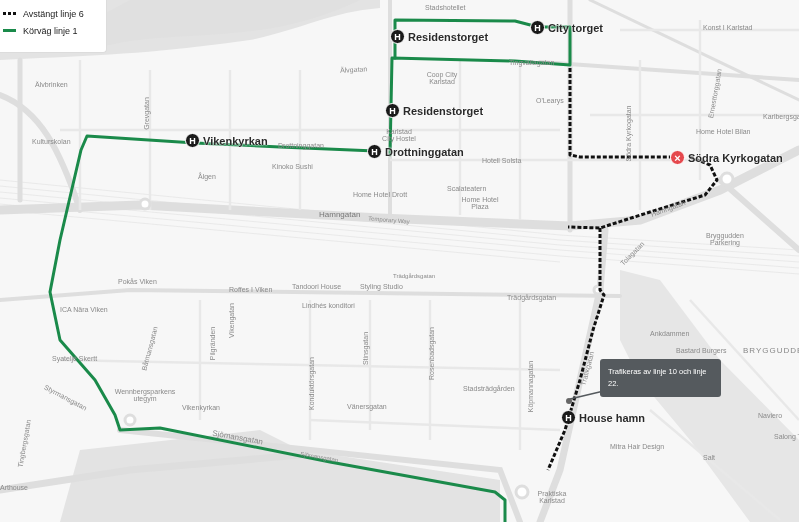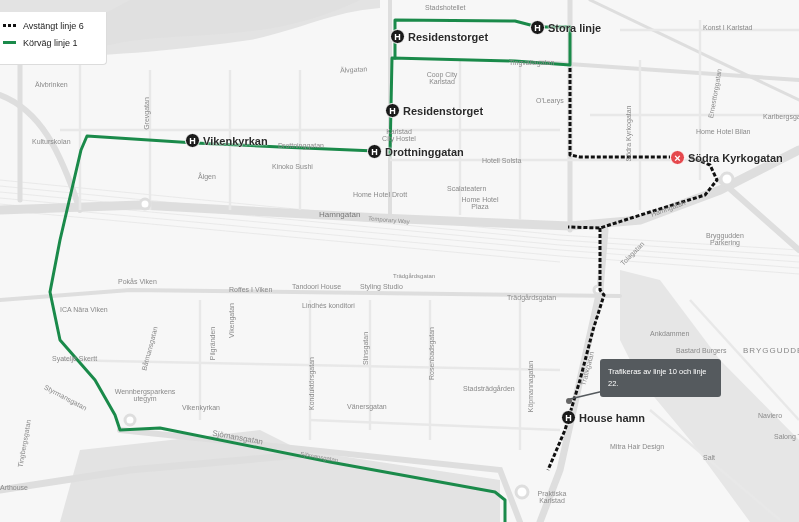--- a/index.html
+++ b/index.html
@@ -4,21 +4,21 @@
 <style>
   html, body { margin:0; padding:0; }
   body { width:799px; height:522px; overflow:hidden; background:#f4f4f4; font-family:"Liberation Sans", sans-serif; position:relative; }
   #map { position:absolute; left:0; top:0; width:799px; height:522px; }
   .lbl { position:absolute; font-size:7px; color:#8a8a8a; white-space:nowrap; line-height:1; }
   .lbl.c { text-align:center; transform:translateX(-50%); }
   .stop { position:absolute; display:flex; align-items:center; gap:3px; }
   .stop .h { width:15px; height:15px; border-radius:50%; background:#1a1a1a; color:#fff; font-size:9px; font-weight:bold; display:flex; align-items:center; justify-content:center; border:1.5px solid #fff; box-sizing:border-box; }
   .stop .x { width:15px; height:15px; border-radius:50%; background:#e5484d; color:#fff; font-size:11px; font-weight:bold; display:flex; align-items:center; justify-content:center; border:1.5px solid #fff; box-sizing:border-box; }
   .stop .name { font-size:11px; font-weight:bold; color:#2a2a2a; text-shadow:0 0 2px #fff,0 0 2px #fff; }
-  #legend { position:absolute; left:0; top:0; width:107px; height:53px; background:#fff; border:1px solid #dcdcdc; border-top:none; border-left:none; border-radius:0 0 4px 0; box-sizing:border-box; padding:5px 3px;margin-top:12px; }
+  #legend { position:absolute; left:0; top:0; width:107px; height:53px; background:#fff; border:1px solid #dcdcdc; border-top:none; border-left:none; border-radius:0 0 4px 0; box-sizing:border-box; padding:5px 3px; }
   .leg-row { display:flex; align-items:center; gap:7px; font-size:9px; color:#222; height:17px; }
   .leg-dots { width:13px; height:3px; background-image:linear-gradient(90deg,#111 0 3px,transparent 3px 5px); background-size:5px 3px; }
   .leg-line { width:13px; height:3px; background:#1a8a4a; }
   #tooltip { position:absolute; left:600px; top:359px; width:121px; height:38px; background:#555a5e; border-radius:3px; color:#fff; font-size:7.5px; padding:7px 8px; box-sizing:border-box; line-height:1.55; }
   .dist { position:absolute; font-size:8px; color:#888; letter-spacing:1px; }
 </style>
 </head>
 <body>
 
 <svg id="map" viewBox="0 0 799 522" xmlns="http://www.w3.org/2000/svg">
@@ -157,21 +157,21 @@
 <div class="lbl" style="left:347px;top:403px;">Vänersgatan</div>
 <div class="lbl" style="left:212px;top:434px;font-size:8px;transform:rotate(10deg);">Sjömansgatan</div>
 <div class="lbl" style="left:300px;top:454px;font-size:6px;transform:rotate(10deg);">Sjömansgatan</div>
 <div class="lbl" style="left:610px;top:443px;">Mitra Hair Design</div>
 <div class="lbl" style="left:703px;top:454px;">Salt</div>
 <div class="lbl c" style="left:552px;top:490px;width:40px;white-space:normal;">Praktiska Karlstad</div>
 <div class="lbl" style="left:0px;top:484px;">Arthouse</div>
 
 <div class="stop" style="left:530px;top:20px;">
   <span class="h">H</span>
-  <span class="name">Stora linje</span>
+  <span class="name">City torget</span>
 </div>
 <div class="stop" style="left:390px;top:29px;">
   <span class="h">H</span>
   <span class="name">Residenstorget</span>
 </div>
 <div class="stop" style="left:385px;top:103px;">
   <span class="h">H</span>
   <span class="name">Residenstorget</span>
 </div>
 <div class="stop" style="left:185px;top:133px;">

